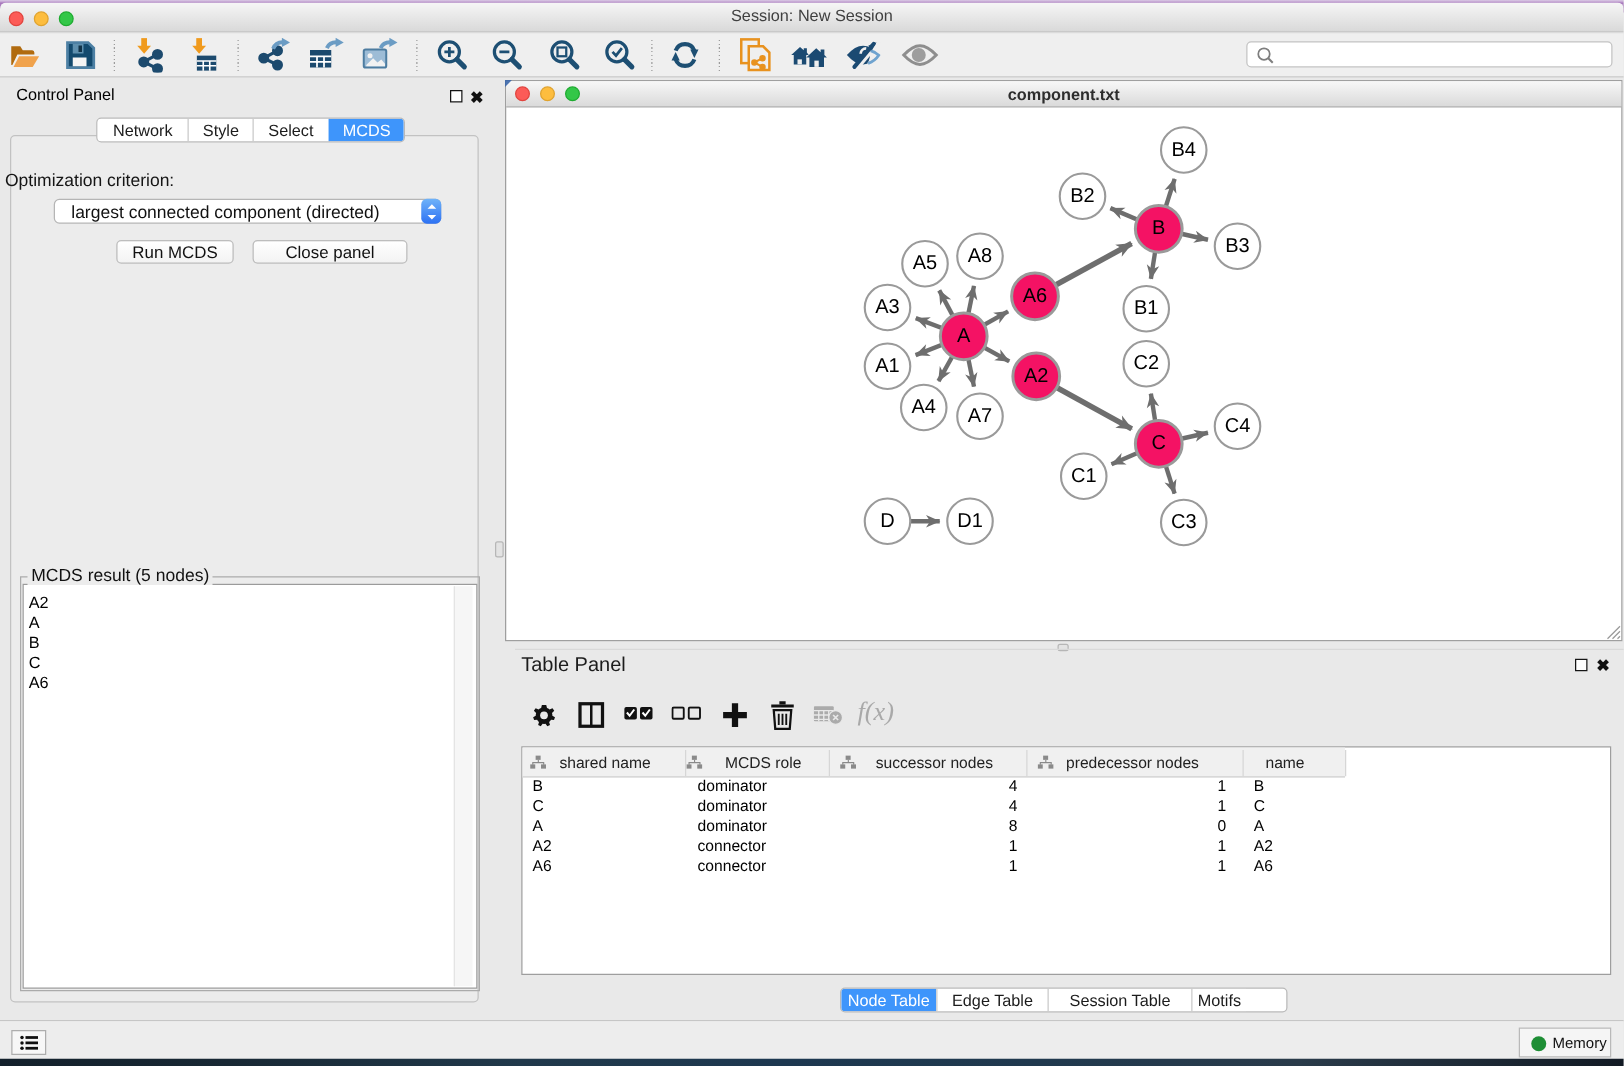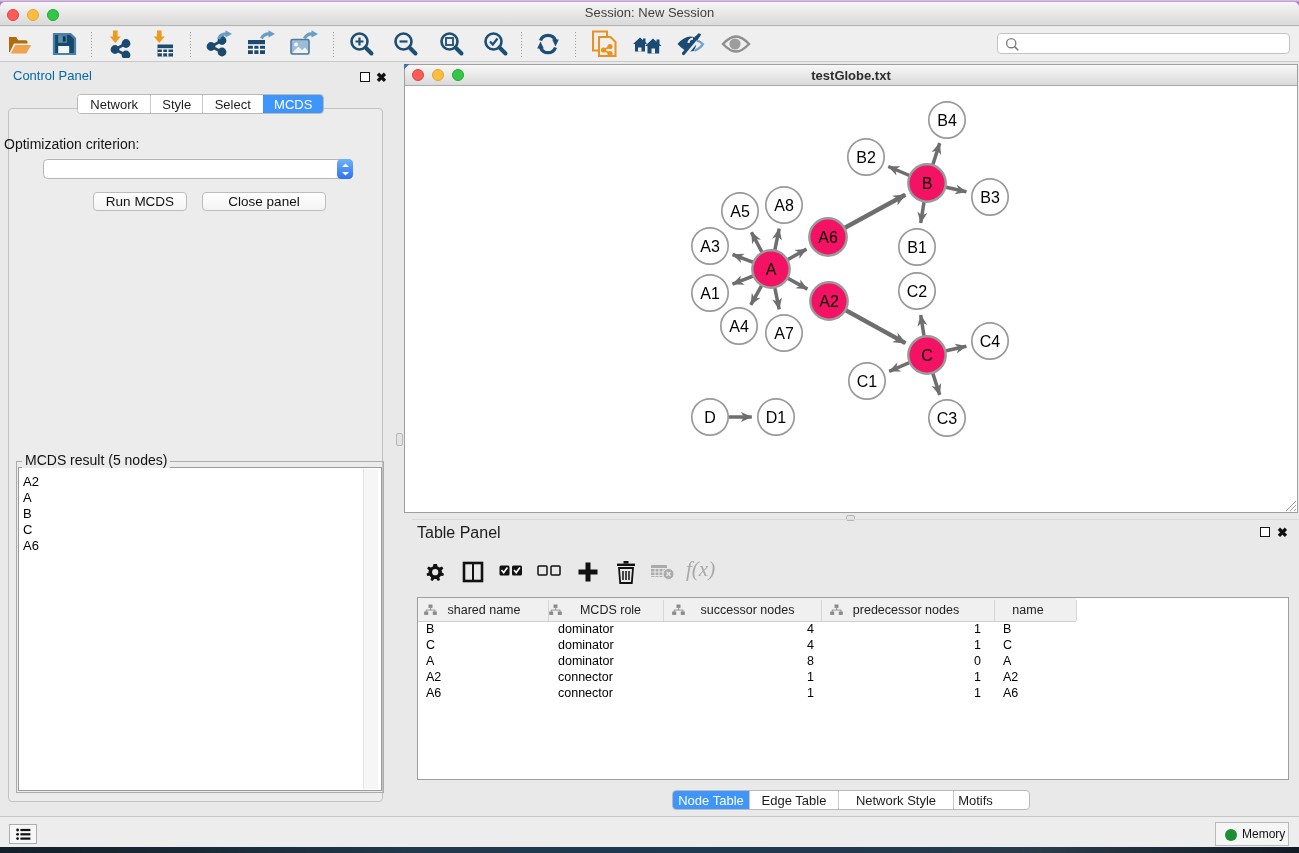--- a/index.html
+++ b/index.html
@@ -15,21 +15,21 @@
 #titlebar .tl1{left:7px;background:#fc5b57;border:1px solid #e1443e}
 #titlebar .tl2{left:27px;background:#fdbd3e;border:1px solid #e0a32e}
 #titlebar .tl3{left:47px;background:#33c748;border:1px solid #1eab30}
 #titleText{left:0;top:0;width:1299px;height:24px;line-height:25px;text-align:center;color:#404040;font-size:13px}
 
 #toolbar{left:0;top:27px;width:1299px;height:35px;background:#efefef;border-bottom:1px solid #c9c9c9}
 .tbi{position:absolute;top:3px}
 .tbsep{position:absolute;top:5px;width:1px;height:26px;background:repeating-linear-gradient(#9c9c9c 0 1px,transparent 1px 3px)}
 #search{left:997px;top:6px;width:293px;height:21px;background:#fff;border:1px solid #c3c3c3;border-radius:4px}
 
-#cpTitle{left:13px;top:68px;width:200px;height:17px;font-size:13px;color:#0369a1}
+#cpTitle{left:13px;top:68px;width:200px;height:17px;font-size:13px;color:#000000}
 .winbtn-sq{position:absolute;width:10px;height:10px;border:1.8px solid #151515;background:#fff}
 .winbtn-x{position:absolute;font-size:13px;font-weight:bold;color:#111;line-height:12px}
 #cpBox{left:8px;top:108px;width:375px;height:694px;background:#ececec;border:1px solid #c2c2c2;border-radius:4px}
 .tabbar{position:absolute;display:flex;height:20px;border-radius:4px;overflow:hidden;border:1px solid #b9b9b9;background:#fff}
 .tab{height:100%;display:flex;align-items:center;justify-content:center;font-size:13px;color:#1c1c1c;border-left:1px solid #c9c9c9;background:#fff}
 .tab:first-child{border-left:none}
 .tab.sel{background:#3e95fb;color:#fff;border-left-color:#3e95fb}
 #cpTabs{left:77px;top:94px;width:247px}
 #optLabel{left:4px;top:136px;width:391px;text-align:left;font-size:14px;color:#151515}
 #dropdown{left:43px;top:159px;width:310px;height:20px;background:#fff;border:1px solid #b5b5b5;border-radius:4.5px}
@@ -218,20 +218,21 @@
 <div class="winbtn-x" style="left:376px;top:72px">✖</div>
 <div class="abs" id="cpBox"></div>
 <div class="tabbar" id="cpTabs">
  <div class="tab" style="width:73px">Network</div>
  <div class="tab" style="width:52px">Style</div>
  <div class="tab" style="width:61px">Select</div>
  <div class="tab sel" style="width:61px">MCDS</div>
 </div>
 <div class="abs" id="optLabel">Optimization criterion:</div>
 <div class="abs" id="dropdown">
+    <span class="txt">largest connected component (directed)</span>
     <span class="step">
       <svg style="position:absolute;left:3.5px;top:2.5px" width="9" height="15" viewBox="0 0 9 15">
         <path d="M1 5 L4.5 1.4 L8 5 Z" fill="#fff"></path>
         <path d="M1 10 L4.5 13.6 L8 10 Z" fill="#fff"></path>
       </svg>
     </span>
   </div>
 <div class="btn" id="btnRun">Run MCDS</div>
 <div class="btn" id="btnClose">Close panel</div>
 <div class="abs" id="grpBox"></div>
@@ -250,21 +251,21 @@
 <div class="abs" style="left:404px;top:64px;z-index:5">
     <svg width="6" height="6" viewBox="0 0 6 6" style="display:block">
       <path d="M0 0 H5.5 L0 5.5 Z" fill="#3a66a8" opacity="0.9"></path>
     </svg>
   </div>
 <div class="abs" id="netTitle" style="left:405px;top:65px">
     <div class="tl tl1"></div>
     <div class="tl tl2"></div>
     <div class="tl tl3"></div>
   </div>
-<div class="abs" id="netTitleText" style="left:405px;top:65px">testGlobe.txt</div>
+<div class="abs" id="netTitleText" style="left:405px;top:65px">component.txt</div>
 <svg class="abs" style="left:405px;top:86px" width="892" height="426" viewBox="0 0 892 426">
 <defs>
 <marker id="ah" markerUnits="userSpaceOnUse" markerWidth="15" markerHeight="12" refX="11.5" refY="5.5" orient="auto">
         <path d="M0.5 0.5 L12 5.5 L0.5 10.5 L3.8 5.5 Z" fill="#6e6e6e"></path>
       </marker>
 <marker id="ah2" markerUnits="userSpaceOnUse" markerWidth="17" markerHeight="14" refX="12.5" refY="6" orient="auto">
         <path d="M0.5 0.5 L13.5 6 L0.5 11.5 L4.2 6 Z" fill="#6e6e6e"></path>
       </marker>
 </defs>
 <g stroke="#6e6e6e">
@@ -474,21 +475,21 @@
       <span class="c1">A6</span>
       <span class="c2">connector</span>
       <span class="c3">1</span>
       <span class="c4">1</span>
       <span class="c5">A6</span>
     </div>
 </div>
 <div class="tabbar" id="tblTabs">
  <div class="tab sel" style="width:76px">Node Table</div>
  <div class="tab" style="width:89px">Edge Table</div>
- <div class="tab" style="width:115px">Network Style</div>
+ <div class="tab" style="width:115px">Session Table</div>
  <div class="tab" style="width:44px">Motifs</div>
 </div>
 <div class="abs" id="statusSep"></div>
 <div class="abs" id="statusBar"></div>
 <div class="abs" id="listBtn">
     <svg style="position:absolute;left:6px;top:3px" width="15" height="13" viewBox="0 0 15 13">
       <g fill="#111">
         <circle cx="1.6" cy="2" r="1.4"></circle>
         <circle cx="1.6" cy="6.3" r="1.4"></circle>
         <circle cx="1.6" cy="10.6" r="1.4"></circle>

